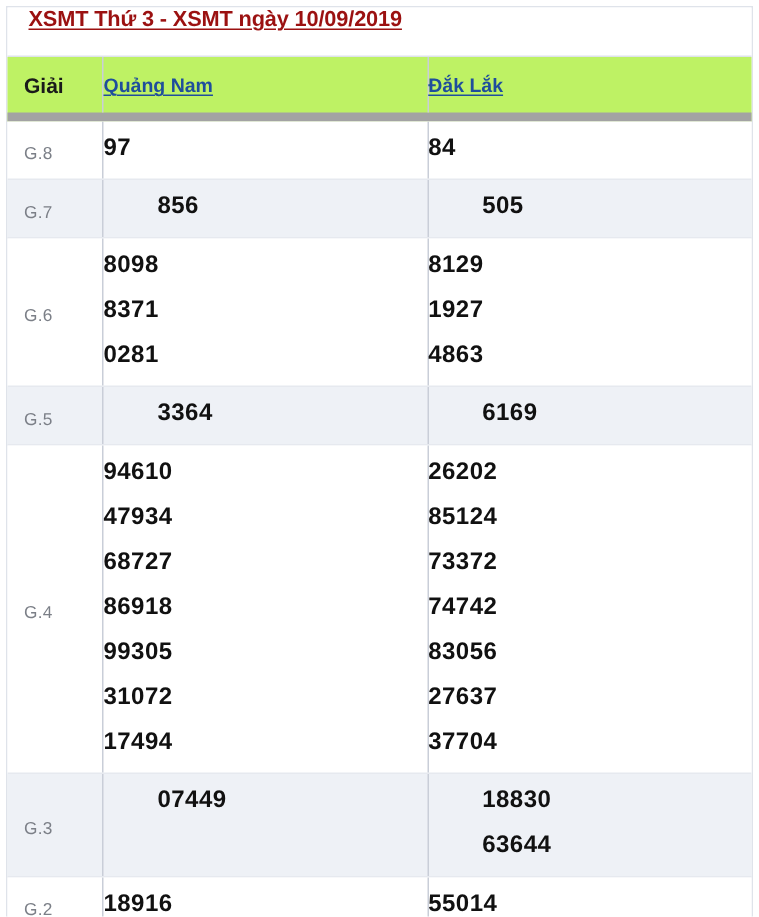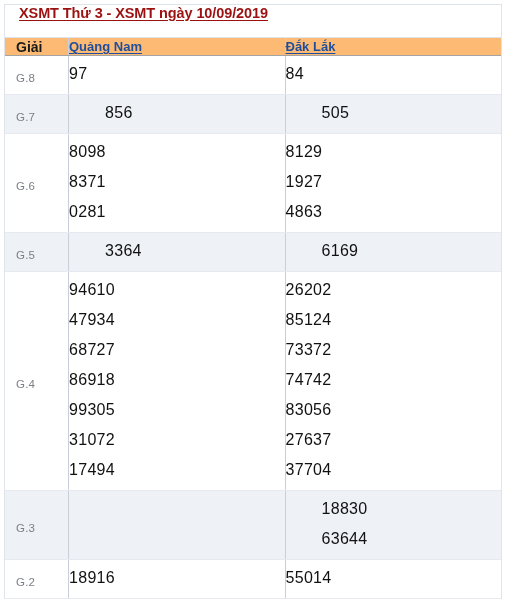--- a/index.html
+++ b/index.html
@@ -78,23 +78,23 @@
     display: flex;
     flex-direction: column;
     align-items: flex-start;
     justify-content: flex-start;
     padding: 3px 0 5px 0;
   }
   .cell-prov.divider { border-right: 1px solid #c9ced8; }
 
   
   .header-row {
-    height: 18px;
-    background: #fdba74;
-    border-bottom: 1px solid #a3a3a3;
+    height: 43px;
+    background: #bef264;
+    border-bottom: 6px solid #a3a3a3;
   }
   .header-row .cell-prize {
     align-items: center;
     padding-top: 0;
   }
   .header-row .cell-prov {
     justify-content: center;
     padding: 0;
   }
   .head-prize-label {
@@ -113,21 +113,21 @@
 
   
   .prize-label {
     font-size: 11.5px;
     color: #7b7f87;
     line-height: 1;
     letter-spacing: 0.2px;
   }
   .num {
     font-size: 16px;
-    font-weight: normal;
+    font-weight: bold;
     color: #111111;
     line-height: 30px;
     letter-spacing: 0.3px;
   }
 </style>
 </head>
 <body>
 
 <div class="page">
   <div class="result-table">
@@ -218,20 +218,21 @@
             <span class="num">83056</span>
             <span class="num">27637</span>
             <span class="num">37704</span>
           </div>
         </div>
         <div class="row alt">
           <div class="cell-prize">
             <span class="prize-label">G.3</span>
           </div>
           <div class="cell-prov divider">
+            <span class="num">07449</span>
           </div>
           <div class="cell-prov">
             <span class="num">18830</span>
             <span class="num">63644</span>
           </div>
         </div>
         <div class="row plain">
           <div class="cell-prize">
             <span class="prize-label">G.2</span>
           </div>

